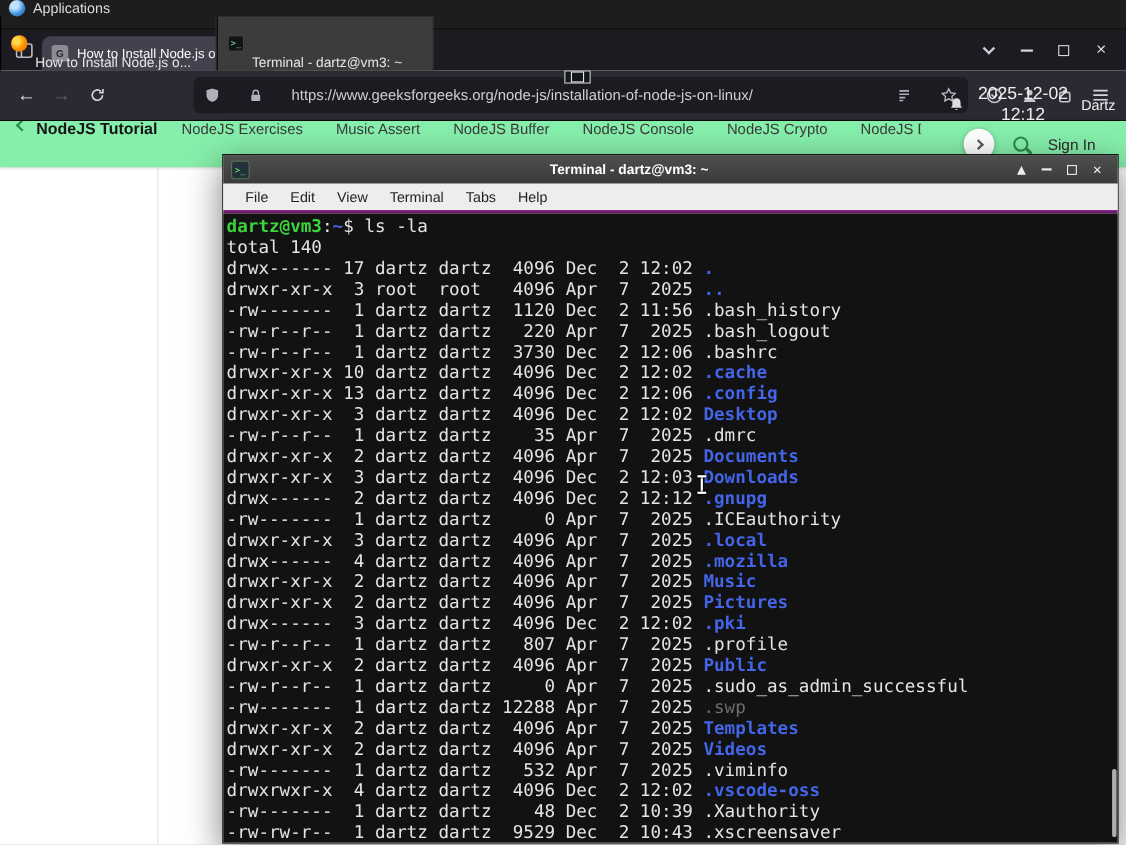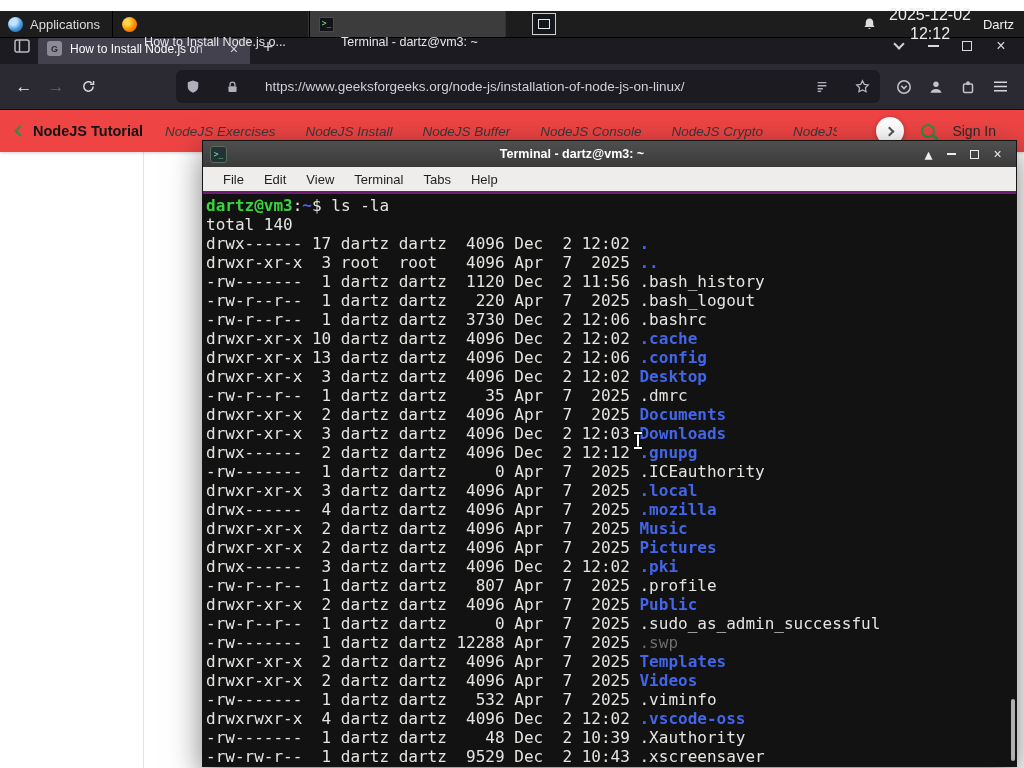--- a/index.html
+++ b/index.html
@@ -4,22 +4,22 @@
 <style>
   :root{
     --t-bg:#121212; --t-fg:#e4e4e0; --t-green:#3cd43c; --t-blue:#4365e8; --t-dim:#6e6e6e;
     --gfg-green:#2f8d46;
   }
   *{box-sizing:border-box; margin:0; padding:0;}
   html,body{width:1024px;height:768px;overflow:hidden;}
   body{position:relative; font-family:"Liberation Sans","DejaVu Sans",sans-serif; background:#fff;}
 
   
-  .sysbar{position:absolute;top:11px;left:0;width:1024px;height:27px;background:#1d1d1d;
-    display:flex;align-items:stretch;color:#dcdcdc;font-size:13px;z-index:60;border-bottom:1px solid #000;}
+  .sysbar{position:absolute;top:0;left:0;width:1024px;height:27px;background:#1d1d1d;
+    display:flex;align-items:stretch;color:#dcdcdc;font-size:13px;z-index:60;border-bottom:1px solid #000;flex-direction:column;}
   .appmenu{display:flex;align-items:center;gap:7px;padding:0 12px 0 8px;}
   .appmenu-icon{width:15px;height:15px;border-radius:50%;
     background:radial-gradient(circle at 35% 30%, #bfe3ff 0 25%, #3f8fd6 60%, #1d5e9e 100%);}
   .task-list{display:flex;align-items:stretch;}
   .task-item{display:flex;align-items:center;gap:7px;width:197px;padding:0 9px;
     border-left:1px solid #000;border-right:1px solid #333;}
   .task-item.active{background:#3c3c3c;}
   .task-label{white-space:nowrap;overflow:hidden;text-overflow:ellipsis;font-size:12.5px;color:#e6e6e6;margin-top:35px;}
   .ticon{width:15px;height:15px;flex:0 0 15px;display:flex;align-items:center;justify-content:center;}
   .icon-firefox{border-radius:50%;background:radial-gradient(circle at 35% 35%, #ffd54d 0 20%, #ff9500 50%, #e65c00 100%);}
@@ -57,28 +57,28 @@
   .navbar{position:absolute;top:64px;left:0;width:1024px;height:46px;background:#2b2a33;
     display:flex;align-items:center;padding:0 8px;z-index:5;border-bottom:1px solid #0c0c0d;}
   .nav-btn{width:32px;height:32px;border-radius:4px;display:flex;align-items:center;justify-content:center;
     color:#e7e7ec;font-size:17px;}
   .nav-btn.disabled{color:#62616b;}
   .urlbar{flex:1;height:33px;background:#1c1b22;border-radius:6px;margin:0 8px 0 72px;
     display:flex;align-items:center;padding:0 10px;gap:26px;}
   .url-text{flex:1;white-space:nowrap;overflow:hidden;color:#cfcfd6;font-size:13.5px;}
 
   
-  .siteheader{position:absolute;top:110px;left:0;width:1024px;height:42px;background:#ef4444;
-    display:flex;align-items:center;box-shadow:0 1px 3px rgba(0,0,0,.18);z-index:3;padding-left:16px;}
+  .siteheader{position:absolute;top:110px;left:0;width:1024px;height:42px;background:#86efac;
+    display:flex;box-shadow:0 1px 3px rgba(0,0,0,.18);z-index:3;padding-left:16px;}
   .chev{width:8px;height:8px;border-left:2.5px solid var(--gfg-green);border-bottom:2.5px solid var(--gfg-green);
     transform:rotate(45deg);}
   .tutorial-label{font-weight:700;font-size:14.5px;color:#141414;margin-left:9px;}
   .site-links{display:flex;gap:30px;margin-left:22px;width:672px;overflow:hidden;white-space:nowrap;
     font-size:13.5px;color:#3a3a3a;}
-  .site-link{flex:0 0 auto;font-style:italic;}
+  .site-link{flex:0 0 auto;}
   .site-right{margin-left:auto;display:flex;align-items:center;gap:17px;padding-right:28px;}
   .chev-circle{width:28px;height:28px;border-radius:50%;background:#fff;box-shadow:0 1px 5px rgba(0,0,0,.3);
     display:flex;align-items:center;justify-content:center;}
   .chev-r{width:7px;height:7px;border-right:2px solid #555;border-top:2px solid #555;transform:rotate(45deg);margin-left:-2px;}
   .search-glass{position:relative;width:14px;height:14px;border:2.5px solid var(--gfg-green);border-radius:50%;}
   .search-glass::after{content:"";position:absolute;width:7px;height:2.5px;background:var(--gfg-green);
     right:-6px;bottom:-2px;transform:rotate(45deg);border-radius:2px;}
   .signin{font-size:14px;color:#2b2b2b;}
 
   .page{position:absolute;top:152px;left:0;right:0;bottom:0;background:#fff;z-index:1;}
@@ -231,21 +231,21 @@
         <path d="M1 2.5h14M1 7h14M1 11.5h14" stroke="#d6d6dd" stroke-width="1.7"></path>
       </svg>
   </div>
 </div>
 
 <div class="siteheader">
   <span class="chev"></span>
   <span class="tutorial-label">NodeJS Tutorial</span>
   <div class="site-links" id="site-links">
       <span class="site-link">NodeJS Exercises</span>
-      <span class="site-link">NodeJS Install</span>
+      <span class="site-link">Music Assert</span>
       <span class="site-link">NodeJS Buffer</span>
       <span class="site-link">NodeJS Console</span>
       <span class="site-link">NodeJS Crypto</span>
       <span class="site-link">NodeJS DNS</span>
     </div>
   <div class="site-right">
     <span class="chev-circle">
         <span class="chev-r"></span>
       </span>
     <span class="search-glass"></span>

